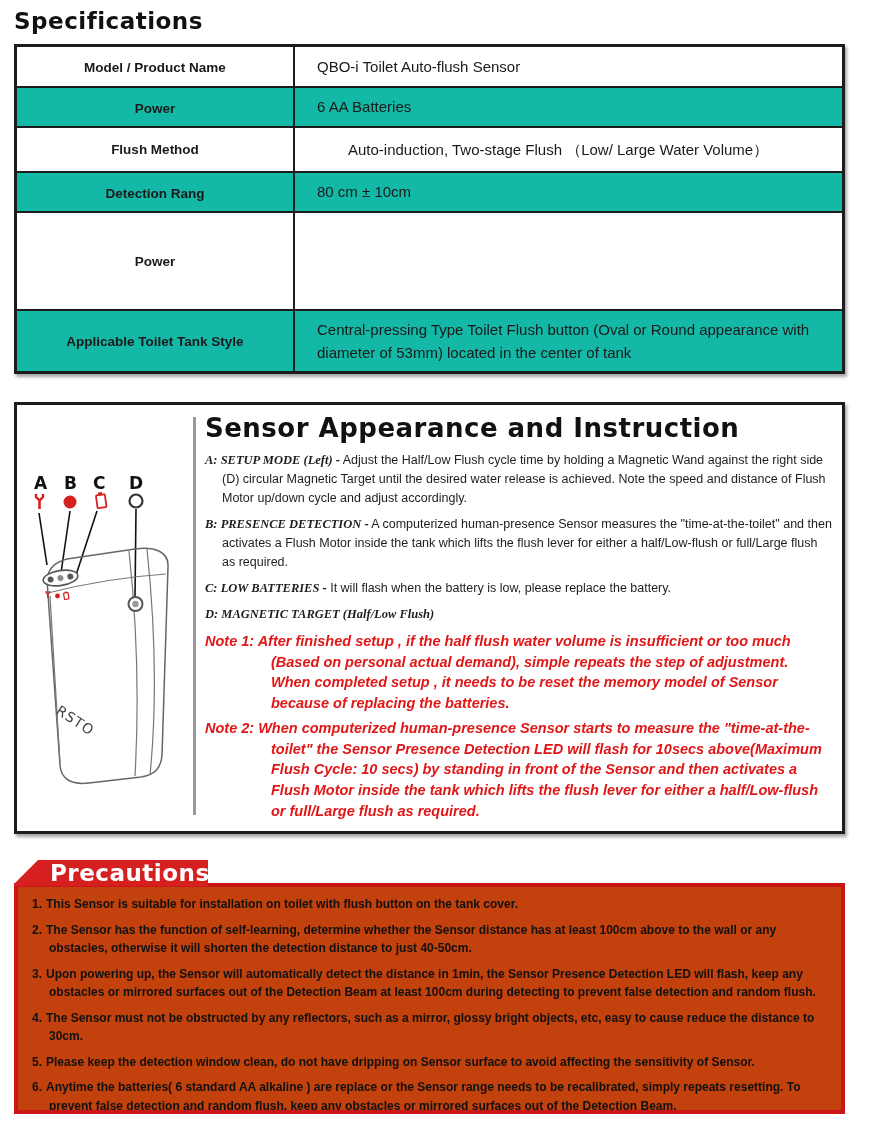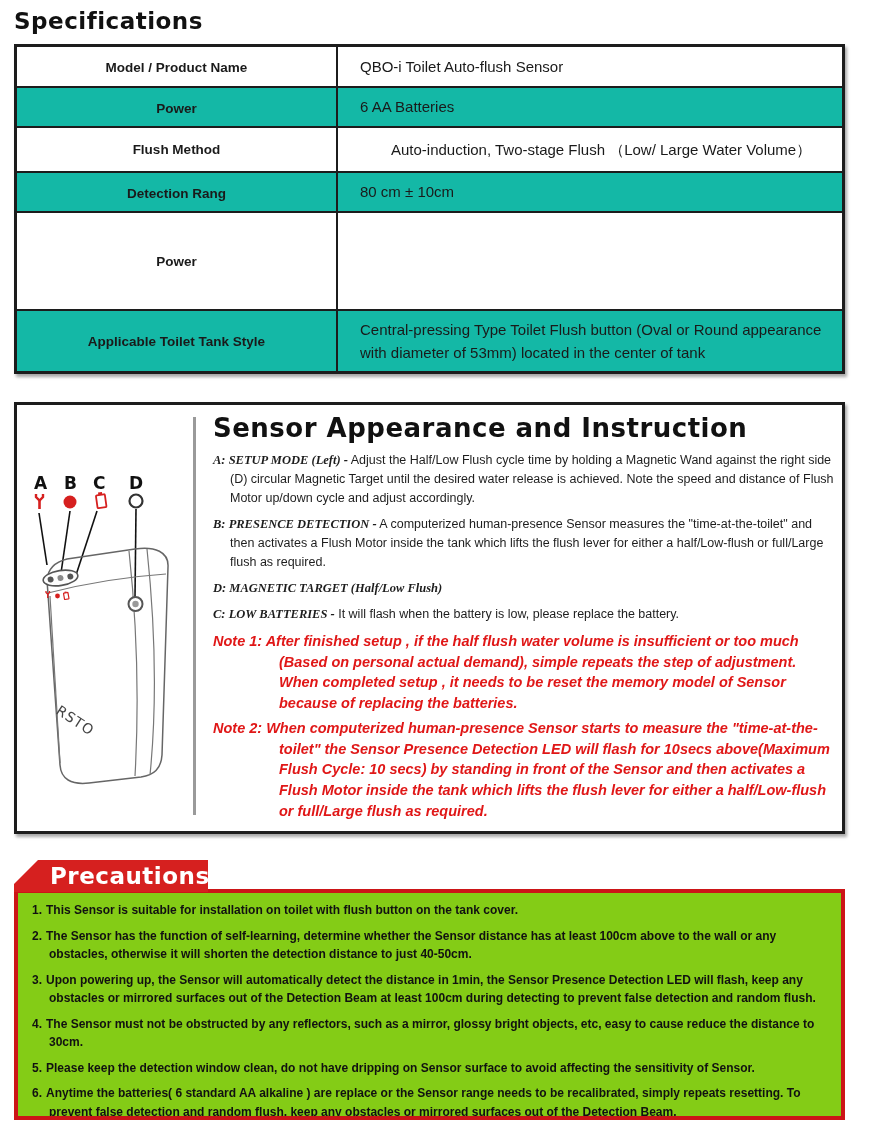--- a/index.html
+++ b/index.html
@@ -21,21 +21,21 @@
 
   
   .spec-table {
     border: 3px solid #1c1c1c;
     box-shadow: 2px 3px 3px rgba(0,0,0,0.35);
   }
   .spec-row { display: flex; border-top: 2px solid #1c1c1c; }
   .spec-row:first-child { border-top: none; }
   .spec-row.shaded { background: #14b8a6; }
   .spec-label {
-    width: 321px; border-right: 2px solid #1c1c1c;
+    width: 278px; border-right: 2px solid #1c1c1c;
     display: flex; align-items: center; justify-content: center;
     font-size: 13.5px; font-weight: 700; text-align: center;
     padding: 20px 10px;
   }
   .spec-value {
     flex: 1; display: flex; align-items: center;
     font-size: 15px; padding: 6px 0 6px 22px;
     white-space: pre-line; line-height: 1.55;
   }
   .rh1 { height: 39px; } .rh2 { height: 40px; } .rh3 { height: 45px; gap: 31px; }
@@ -48,48 +48,48 @@
     border: 3px solid #1c1c1c;
     box-shadow: 2px 3px 3px rgba(0,0,0,0.35);
     background: #fff; overflow: hidden;
   }
   .sensor-divider {
     position: absolute; left: 176px; top: 12px; bottom: 16px;
     width: 3px; background: #9a9a9a;
   }
   .sensor-diagram { position: absolute; left: 0; top: 0; }
   .sensor-content {
-    position: absolute; left: 196px; top: 8px; right: 8px;
+    position: absolute; left: 188px; top: 8px; right: 8px;
   }
   .sensor-title { font-size: 26px; margin-bottom: 8px; }
   .s-item {
     font-size: 12.5px; line-height: 1.52; margin-bottom: 7px;
     padding-left: 17px; text-indent: -17px; color: #1d1d1d;
   }
   .s-item .s-label { font-weight: 700; font-style: italic; font-family: Liberation Serif, serif; }
   .note {
     color: #e01717; font-style: italic; font-weight: 700;
     font-size: 14.5px; line-height: 1.42; margin-bottom: 5px;
     padding-left: 66px; text-indent: -66px; max-width: 618px;
   }
   .note .note-label { }
 
   
   .precautions-wrap { margin-top: 26px; position: relative; }
   .precautions-tab {
     position: relative; z-index: 2;
-    width: 194px; height: 32px; background: #d6201f;
+    width: 194px; height: 26px; background: #d6201f;
     clip-path: polygon(24px 0, 100% 0, 100% 100%, 0 100%, 0 24px);
     color: #fff; display: flex; align-items: center;
     padding-left: 36px; font-size: 23px;
   }
   .precautions-box {
     margin-top: -3px; width: 831px; height: 231px;
     border: 4px solid #cc1517;
-    padding: 8px 12px 6px 14px; overflow: hidden; background: #84cc16;
+    padding: 8px 12px 6px 14px; overflow: hidden; background: #c2410c;
   }
   .p-item {
     font-size: 12px; font-weight: 700; line-height: 18.5px;
     padding-left: 17px; text-indent: -17px; margin-bottom: 7px;
     color: #111;
   }
   .p-item .num { margin-right: 4px; }
 
   
   .outline { fill: none; stroke: #666; stroke-width: 1.5; stroke-linejoin: round; }
@@ -193,22 +193,22 @@
       <text class="rsto" x="38" y="308" transform="rotate(33 38 308)">RSTO</text>
     </svg>
 
     <div class="sensor-divider"></div>
 
     <div class="sensor-content">
       <div class="h-display sensor-title">Sensor Appearance and Instruction</div>
 
       <div class="s-item"><span class="s-label">A: SETUP MODE (Left) -</span><span> Adjust the Half/Low Flush cycle time by holding a Magnetic Wand against the right side (D) circular Magnetic Target until the desired water release is achieved. Note the speed and distance of Flush Motor up/down cycle and adjust accordingly.</span></div>
       <div class="s-item"><span class="s-label">B: PRESENCE DETECTION -</span><span> A computerized human-presence Sensor measures the "time-at-the-toilet" and then activates a Flush Motor inside the tank which lifts the flush lever for either a half/Low-flush or full/Large flush as required.</span></div>
+      <div class="s-item"><span class="s-label">C: LOW BATTERIES -</span><span> It will flash when the battery is low, please replace the battery.</span></div>
       <div class="s-item"><span class="s-label">D: MAGNETIC TARGET (Half/Low Flush)</span><span></span></div>
-      <div class="s-item"><span class="s-label">C: LOW BATTERIES -</span><span> It will flash when the battery is low, please replace the battery.</span></div>
 
       <div class="note"><span class="note-label">Note 1:</span><span> After finished setup , if the half flush water volume is insufficient or too much (Based on personal actual demand),  simple repeats the step of adjustment. When completed setup , it needs to be reset the memory model of Sensor because of replacing the batteries.</span></div>
       <div class="note"><span class="note-label">Note 2:</span><span> When computerized human-presence Sensor starts to measure the "time-at-the-toilet" the Sensor Presence Detection LED will flash for 10secs above(Maximum Flush Cycle: 10 secs) by standing in front of the Sensor and then activates a Flush Motor inside the tank which lifts the flush lever for either a half/Low-flush or full/Large flush as required.</span></div>
     </div>
   </div>
 
   <div class="precautions-wrap">
     <div class="precautions-tab h-display">
       <span>Precautions</span>
     </div>

